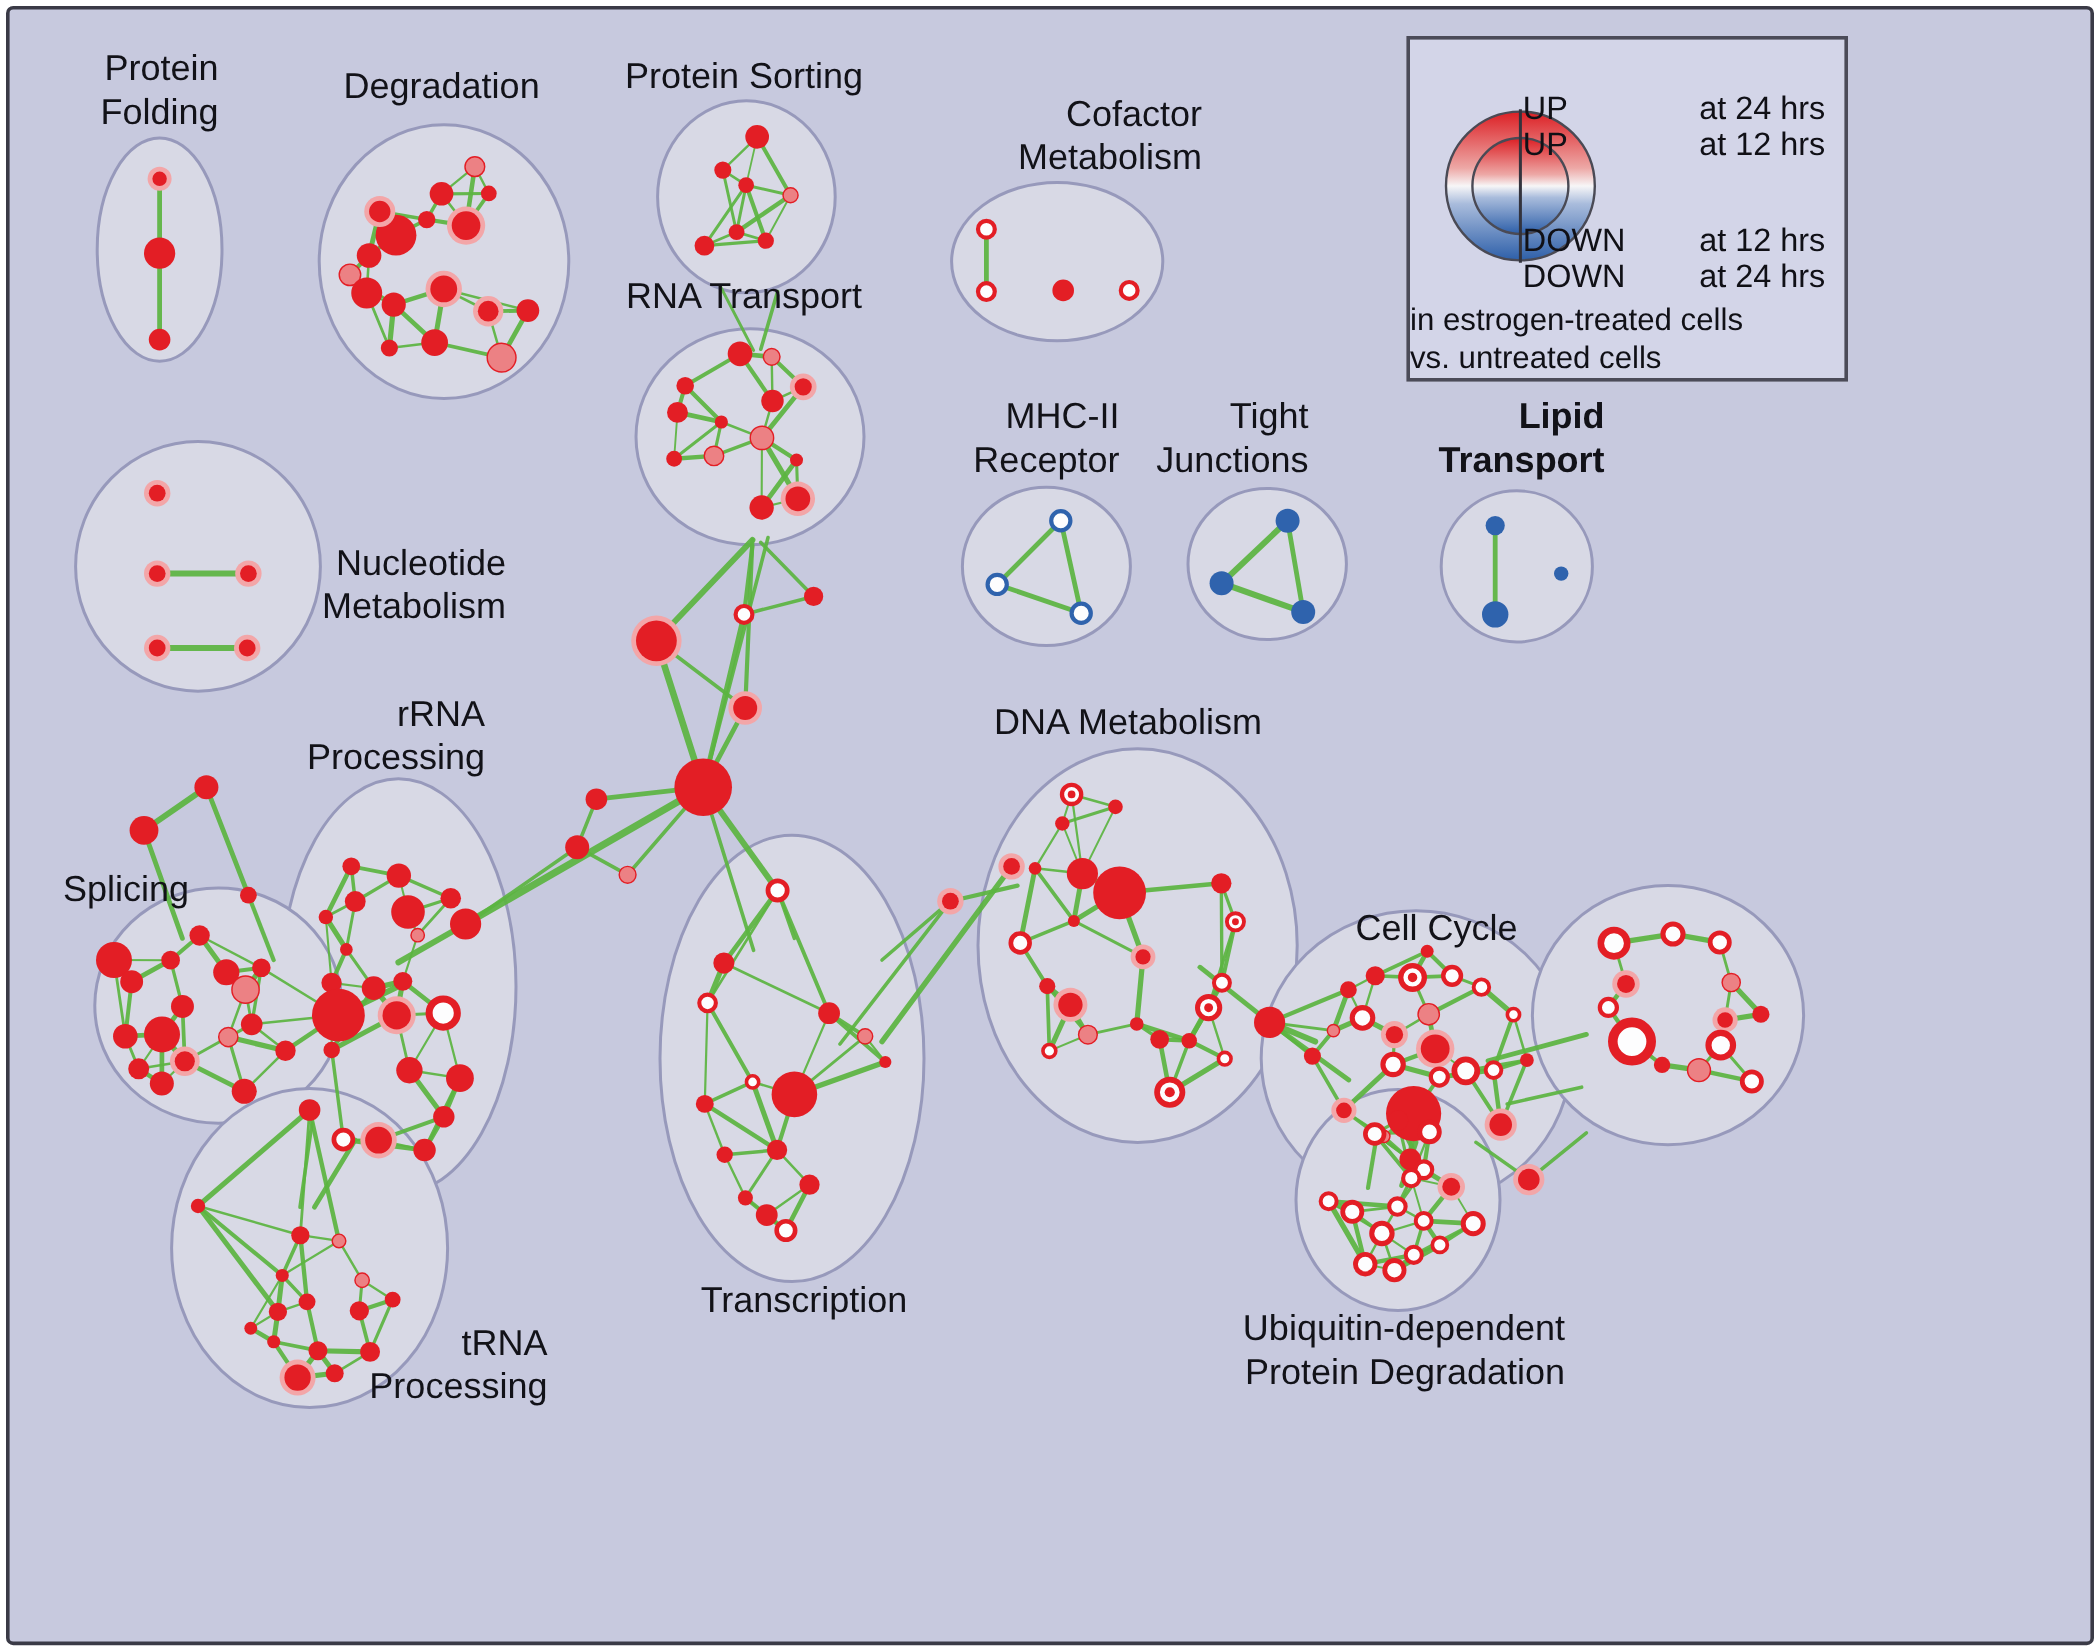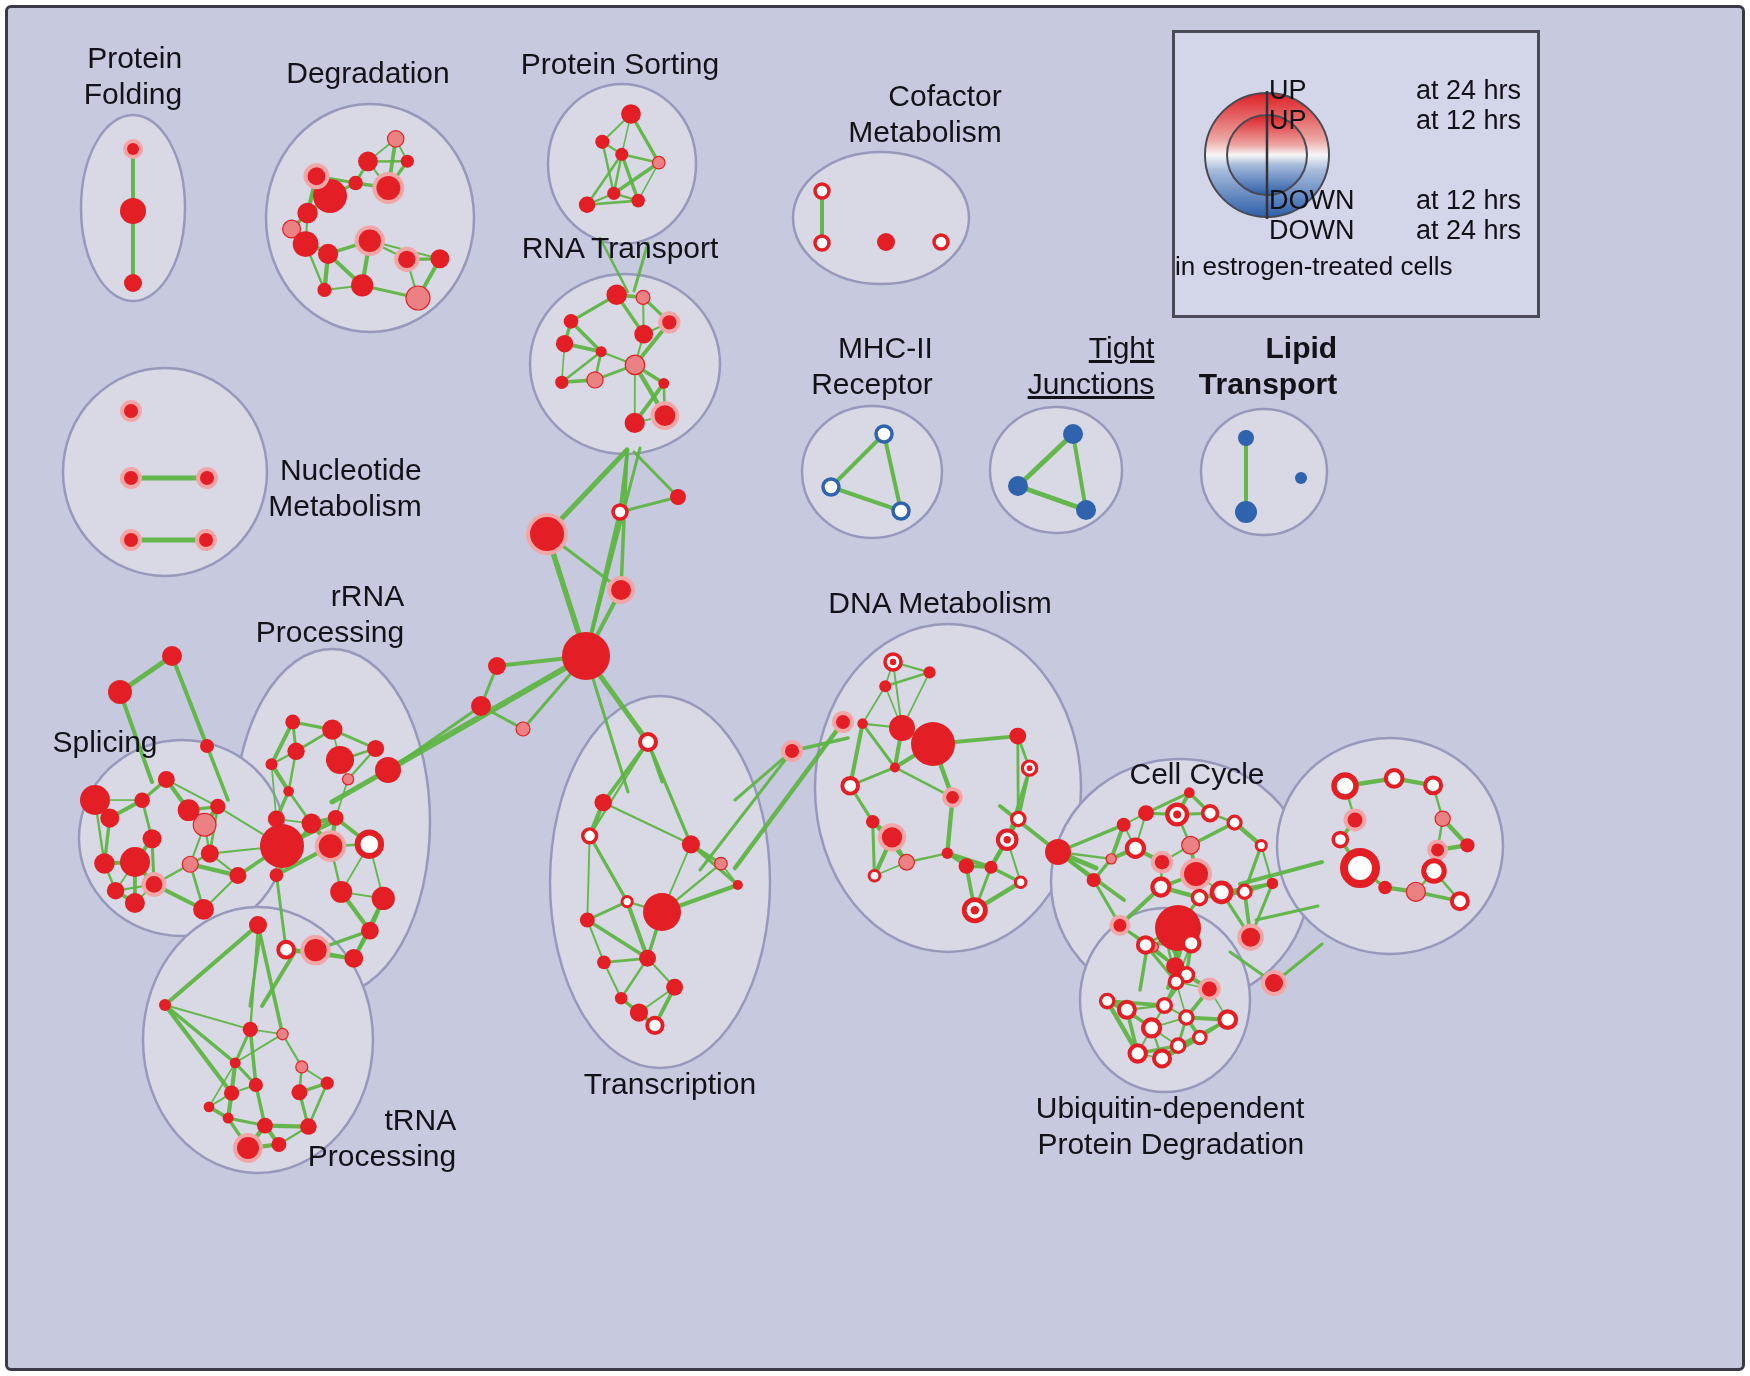--- a/index.html
+++ b/index.html
@@ -699,21 +699,21 @@
 Folding</div>
   <div class="clabel" style="left:368px;top:55px;">Degradation</div>
   <div class="clabel" style="left:620px;top:46px;">Protein Sorting</div>
   <div class="clabel" style="left:881px;top:78px;margin-left:44px;">Cofactor
 Metabolism</div>
   <div class="clabel" style="left:620px;top:230px;">RNA Transport</div>
   <div class="clabel" style="left:345px;top:452px;">Nucleotide
 Metabolism</div>
   <div class="clabel" style="left:872px;top:330px;">MHC-II
 Receptor</div>
-  <div class="clabel" style="left:1091px;top:330px;text-decoration:underline;">Tight
+  <div class="clabel" style="left:1027px;top:330px;">Tight
 Junctions</div>
   <div class="clabel" style="left:1268px;top:330px;font-weight:bold;">Lipid
 Transport</div>
   <div class="clabel" style="left:330px;top:578px;">rRNA
 Processing</div>
   <div class="clabel" style="left:105px;top:724px;">Splicing</div>
   <div class="clabel" style="left:940px;top:585px;">DNA Metabolism</div>
   <div class="clabel" style="left:1185px;top:756px;margin-left:12px;">Cell Cycle</div>
   <div class="clabel" style="left:670px;top:1066px;">Transcription</div>
   <div class="clabel" style="left:382px;top:1102px;">tRNA
@@ -746,16 +746,17 @@
     </div>
     <div class="lrow" style="top:152px;">
       <span>DOWN</span>
       <span>at 12 hrs</span>
     </div>
     <div class="lrow" style="top:182px;">
       <span>DOWN</span>
       <span>at 24 hrs</span>
     </div>
     <div class="lnote" style="top:218px;">in estrogen-treated cells</div>
+    <div class="lnote" style="top:250px;">vs. untreated cells</div>
   </div>
 
   <div class="border-overlay"></div>
 </div>
 
 </body></html>

